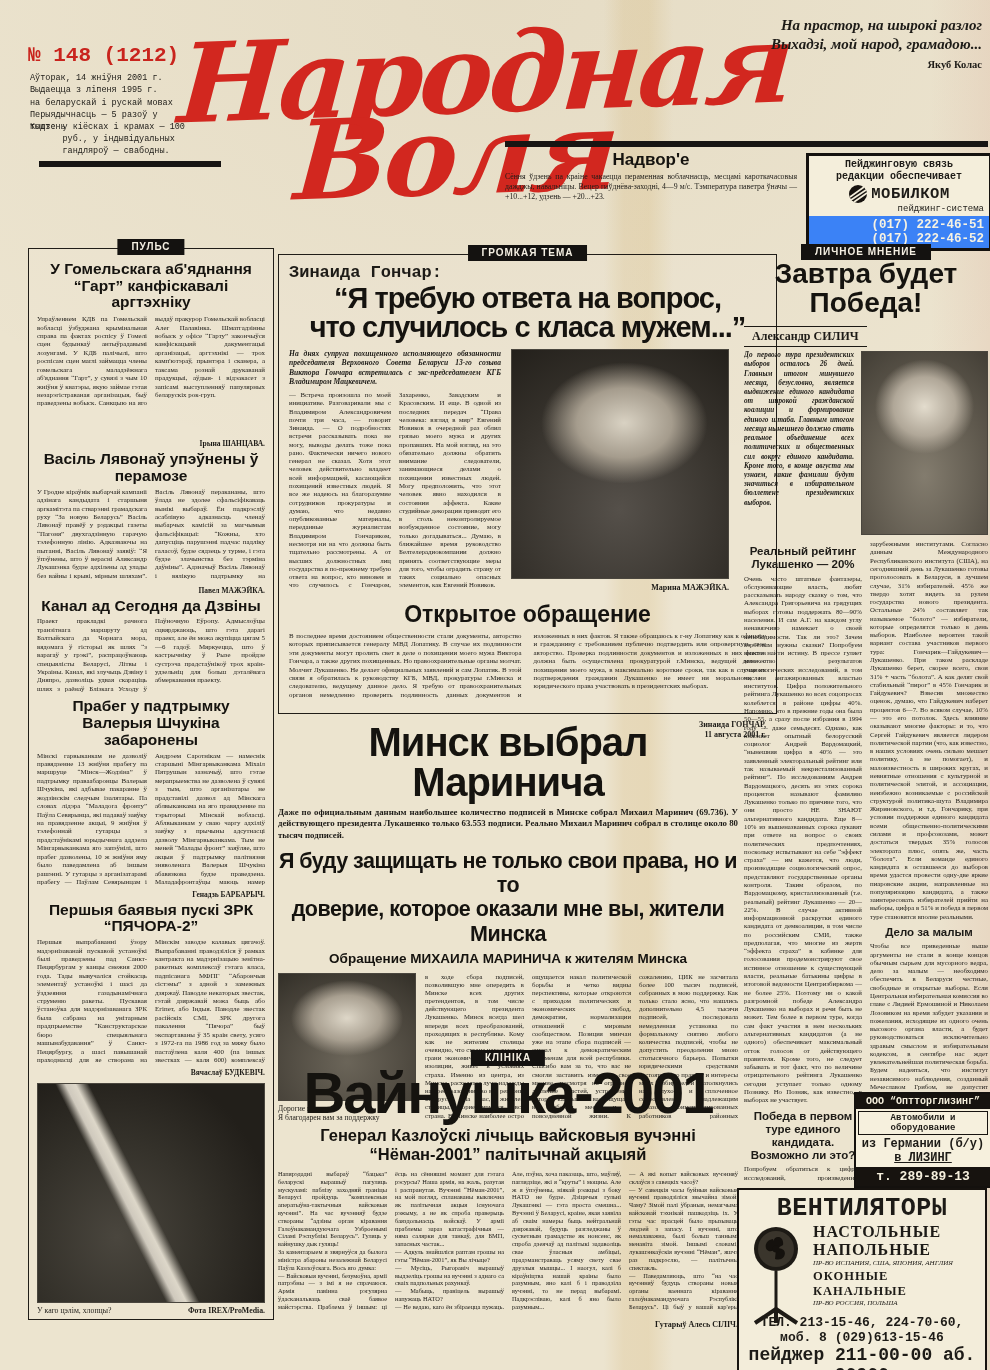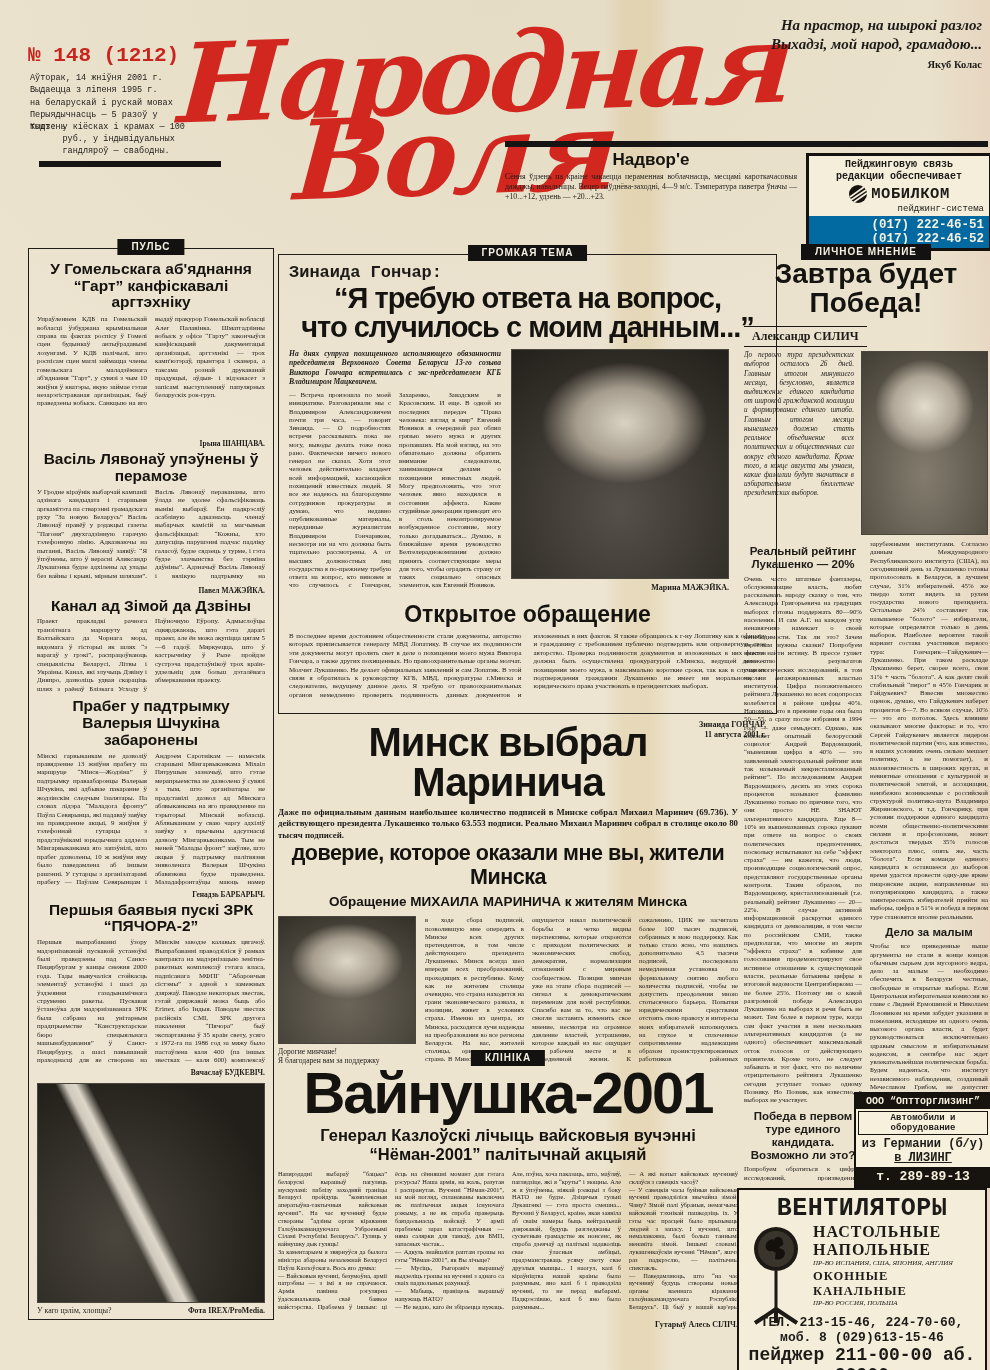--- a/index.html
+++ b/index.html
@@ -66,21 +66,21 @@
     <div class="sans" style="font-weight:700;font-size:10px;line-height:1.15;text-align:center;padding-top:3px;">Пейджинговую связь</div>
     <div class="sans" style="font-weight:700;font-size:10px;line-height:1.15;text-align:center;">редакции обеспечивает</div>
     <div style="display:flex;align-items:center;justify-content:center;gap:3px;margin-top:2px;">
       <svg width="20" height="20" viewBox="0 0 20 20">
           <circle cx="10" cy="10" r="9" fill="#17130f"></circle>
           <path d="M2 13 L16 3 M3 16 L18 6 M6 18 L19 9" stroke="#f4eedb" stroke-width="1.6"></path>
         </svg>
       <span class="sans" style="font-weight:800;font-size:15.5px;letter-spacing:.5px;">МОБИЛКОМ</span>
     </div>
     <div class="sans" style="font-size:9px;text-align:right;padding-right:5px;">пейджинг-система</div>
-    <div style="background:#0369a1;color:#f7f2e2;text-align:right;padding:2px 5px;margin-top:2px;">
+    <div style="background:#3b82f6;color:#f7f2e2;text-align:right;padding:2px 5px;margin-top:2px;">
       <div class="sans" style="font-weight:800;font-size:12.5px;">(017) 222-46-51</div>
       <div class="sans" style="font-weight:800;font-size:12.5px;">(017) 222-46-52</div>
     </div>
   </div>
 
   <div class="abs box" style="left:28px;top:248px;width:246px;height:1072px;padding:8px 8px 6px;box-sizing:border-box;">
     <div class="tag">ПУЛЬС</div>
 
     <div>
       <div class="hl" style="font-size:15.5px;line-height:1.08;margin:4px 0 4px;">У Гомельскага аб'яднання “Гарт” канфіскавалі аргтэхніку</div>
@@ -88,21 +88,21 @@
       <div class="byline">Ірына ШАНЦАВА.</div>
     </div>
 
     <div>
       <div class="hl" style="font-size:15.5px;line-height:1.08;margin:3px 0 3px;">Васіль Лявонаў упэўнены ў перамозе</div>
       <div class="body-t cols2" style="height:96px;">У Гродне кіраўнік выбарчай кампаніі адзінага кандыдата і старшыня аргкамітэта па стварэнні грамадскага руху “За новую Беларусь” Васіль Лявонаў правёў у рэдакцыі газеты “Пагоня” двухгадзінную гарачую тэлефонную лінію. Адказваючы на пытанні, Васіль Лявонаў заявіў: “Я ўпэўнены, што ў верасні Аляксандр Лукашэнка будзе адхілены ад улады без вайны і крыві, мірным шляхам”. Васіль Лявонаў перакананы, што ўлада не здолее сфальсіфікаваць вынікі выбараў. Ён падкрэсліў асаблівую адказнасць членаў выбарчых камісій за магчымыя фальсіфікацыі: “Кожны, хто дапусціць парушэнні падчас падліку галасоў, будзе сядзець у турме, і гэта будзе злачынства без тэрміна даўніны”. Адзначыў Васіль Лявонаў і вялікую падтрымку на Гродзеншчыне Сямёна Домаша, аднак заклікаў галасаваць за адзінага кандыдата Уладзіміра Ганчарыка: “Калі пачнем біцца кожны за свайго кандыдата, зноў прайграем, як у 1994 годзе”.</div>
       <div class="byline">Павел МАЖЭЙКА.</div>
     </div>
 
     <div>
-      <div class="hl" style="font-size:15.5px;line-height:1.08;margin:3px 0 3px;">Канал ад Зімой да Дзвіны</div>
+      <div class="hl" style="font-size:15.5px;line-height:1.08;margin:3px 0 3px;">Канал ад Сегодня да Дзвіны</div>
       <div class="body-t cols2" style="height:78px;">Праект пракладкі рачнога транзітнага маршруту ад Балтыйскага да Чорнага мора, вядомага ў гісторыі як шлях “з варагаў у грэкі”, распрацоўваюць спецыялісты Беларусі, Літвы і Украіны. Канал, які злучыць Дзвіну і Дняпро, дазволіць удвая скараціць шлях з раёнаў Блізкага Усходу ў Паўночную Еўропу. Адмыслоўцы сцвярджаюць, што гэта дарагі праект, але ён можа акупіцца цягам 5—6 гадоў. Мяркуецца, што ў кастрычніку ў Рызе пройдзе сустрэча прадстаўнікоў трох краін-удзельніц для больш дэталёвага абмеркавання праекту.</div>
     </div>
 
     <div>
       <div class="hl" style="font-size:15.5px;line-height:1.08;margin:3px 0 3px;">Прабег у падтрымку Валерыя Шчукіна забаронены</div>
       <div class="body-t cols2" style="height:136px;">Мінскі гарвыканкам не дазволіў правядзенне 13 жніўня прабегу па маршруце “Мінск—Жодзіна” ў падтрымку праваабаронцы Валерыя Шчукіна, які адбывае пакаранне ў жодзінскім следчым ізалятары. Па словах лідэра “Маладога фронту” Паўла Севярынца, які падаваў заяўку на правядзенне акцыі, 9 жніўня ў тэлефоннай гутарцы з прадстаўнікамі юрыдычнага аддзела Мінгарвыканкама яго запэўнілі, што прабег дазволены, 10 ж жніўня яму было паведамлена аб іншым рашэнні. У гутарцы з арганізатарамі прабегу — Паўлам Севярынцам і Андрэем Саротнікам — намеснік старшыні Мінгарвыканкама Міхаіл Пятрушын зазначыў, што гэтае мерапрыемства не дазволена ў сувязі з тым, што арганізатары не прадставілі дазвол ад Мінскага аблвыканкама на яго правядзенне па тэрыторыі Мінскай вобласці. Аблвыканкам у сваю чаргу адхіліў заяўку з прычыны адсутнасці дазволу Мінгарвыканкама. Тым не меней “Малады фронт” заяўляе, што акцыя ў падтрымку палітвязня зняволенага Валерыя Шчукіна абавязкова будзе праведзена. Маладафронтаўцы маюць намер перадаць у жодзінскі следчы ізалятар перадачу для Шчукіна.</div>
       <div class="byline">Генадзь БАРБАРЫЧ.</div>
     </div>
 
     <div>
@@ -117,21 +117,21 @@
     <div style="display:flex;justify-content:space-between;margin-top:3px;">
       <span style="font-size:7.8px;">У каго цэлім, хлопцы?</span>
       <span style="font-size:7.8px;font-weight:700;">Фота IREX/ProMedia.</span>
     </div>
   </div>
 
   <div class="abs box" style="left:278px;top:254px;width:499px;height:460px;padding:8px 10px;box-sizing:border-box;">
     <div class="tag">ГРОМКАЯ ТЕМА</div>
     <div class="sans" style="font-weight:800;font-size:17px;">Зинаида Гончар:</div>
     <div class="hl" style="font-size:29px;line-height:1.0;letter-spacing:-1px;margin-top:2px;">“Я требую ответа на вопрос,</div>
-    <div class="hl" style="font-size:29px;line-height:1.0;letter-spacing:-1px;">что случилось с моим данным...”</div>
+    <div class="hl" style="font-size:29px;line-height:1.0;letter-spacing:-1px;">что случилось с класа мужем...”</div>
     <div style="display:flex;gap:10px;margin-top:7px;">
       <div style="width:212px;">
         <div style="font-style:italic;font-weight:700;font-size:7.6px;line-height:1.25;text-align:justify;">На днях супруга похищенного исполняющего обязанности председателя Верховного Совета Беларуси 13-го созыва Виктора Гончара встретилась с экс-председателем КГБ Владимиром Мацкевичем.</div>
         <div class="body-t cols2" style="height:206px;margin-top:4px;font-size:6.8px;">— Встреча произошла по моей инициативе. Разговаривали мы с Владимиром Александровичем почти три часа, — говорит Зинаида. — О подробностях встречи рассказывать пока не могу, выводы делать тоже пока рано. Фактически ничего нового генерал не сказал. Хотя этот человек действительно владеет всей информацией, касающейся похищений известных людей. Я все же надеюсь на благоразумие сотрудников прокуратуры и думаю, что недавно опубликованные материалы, переданные журналистам Владимиром Гончариком, несмотря ни на что должны быть тщательно рассмотрены. А от высших должностных лиц государства я по-прежнему требую ответа на вопрос, кто виновен и что случилось с Гончаром, Захаренко, Завадским и Красовским. И еще. В одной из последних передач “Права человека: взгляд в мир” Евгений Новиков в очередной раз облил грязью моего мужа и других пропавших. На мой взгляд, на это обязательно должны обратить внимание следователи, занимающиеся делами о похищении известных людей. Могу предположить, что этот человек явно находился в состоянии аффекта. Какие студийные декорации приводят его в столь неконтролируемое возбужденное состояние, могу только догадываться... Думаю, в ближайшее время руководство Белтелерадиокомпании должно принять соответствующие меры для того, чтобы оградить страну от таких социально опасных элементов, как Евгений Новиков.</div>
       </div>
       <div style="width:218px;">
         <div class="ph" style="height:228px;background:
             radial-gradient(55% 38% at 52% 32%, #d9d2c3 0%, #a59c8d 40%, rgba(0,0,0,0) 70%),
             radial-gradient(90% 90% at 50% 70%, #55504a 0%, #35312b 60%, #211e19 100%);"></div>
         <div class="byline" style="font-size:8px;margin-top:4px;">Марина МАЖЭЙКА.</div>
@@ -141,20 +141,21 @@
     <div class="body-t cols2" style="height:88px;margin-top:4px;column-gap:12px;">В последнее время достоянием общественности стали документы, авторство которых приписывается генералу МВД Лопатику. В случае их подлинности эти документы могут пролить свет в деле о похищении моего мужа Виктора Гончара, а также других похищенных. Но правоохранительные органы молчат. Молчит Лукашенко. Не делает официальных заявлений и сам Лопатик. В этой связи я обратилась к руководству КГБ, МВД, прокуратуры г.Минска и следователю, ведущему данное дело. Я требую от правоохранительных органов немедленно проверить подлинность данных документов и изложенных в них фактов. Я также обращаюсь к г-ну Лопатику как к офицеру и гражданину с требованием публично подтвердить или опровергнуть свое авторство. Проверка подлинности документов и изложенных в них фактов должна быть осуществлена прокуратурой г.Минска, ведущей дело о похищении моего мужа, в максимально короткие сроки, так как в случае их подтверждения гражданин Лукашенко не имеет ни морального, ни юридического права участвовать в президентских выборах.</div>
     <div style="text-align:right;font-weight:700;font-size:8px;line-height:1.3;">
       <div>Зинаида ГОНЧАР,</div>
       <div>11 августа 2001 г.</div>
     </div>
   </div>
 
   <div class="abs" style="left:278px;top:722px;width:460px;">
     <div class="hl" style="font-size:40px;line-height:1.0;letter-spacing:-1px;">Минск выбрал Маринича</div>
     <div style="font-weight:700;font-size:8.8px;line-height:1.3;text-align:justify;margin-top:5px;">Даже по официальным данным наибольшее количество подписей в Минске собрал Михаил Маринич (69.736). У действующего президента Лукашенко только 63.553 подписи. Реально Михаил Маринич собрал в столице около 80 тысяч подписей.</div>
+    <div class="hl" style="font-size:21.5px;line-height:1.12;letter-spacing:-0.5px;margin-top:8px;">Я буду защищать не только свои права, но и то</div>
     <div class="hl" style="font-size:21.5px;line-height:1.12;letter-spacing:-0.5px;">доверие, которое оказали мне вы, жители Минска</div>
     <div class="hl" style="font-size:13.5px;margin-top:5px;">Обращение МИХАИЛА МАРИНИЧА к жителям Минска</div>
     <div style="display:flex;gap:9px;margin-top:7px;">
       <div style="width:138px;">
         <div class="ph" style="height:126px;background:
             radial-gradient(55% 40% at 50% 35%, #ded7c8 0%, #a89f90 45%, rgba(0,0,0,0) 75%),
             radial-gradient(95% 95% at 50% 70%, #6b6559 0%, #49443b 60%, #2c2922 100%);"></div>
         <div style="font-size:7.6px;margin-top:3px;">Дорогие минчане!</div>
         <div style="font-size:7.6px;">Я благодарен вам за поддержку</div>
       </div>
@@ -181,21 +182,21 @@
 — Дык навошта Лукашэнку ладзіць гэтыя гульні ў вайнушку?
 — Гэта ж відавочна! Лукашэнка проста спужаўся. Ён баіцца нявыгадных для сабе вынікаў прэзідэнцкіх выбараў.</div>
     <div class="byline" style="font-size:8px;">Гутарыў Алесь СІЛІЧ.</div>
   </div>
 
   <div class="abs" style="left:744px;top:254px;width:244px;">
     <div class="tag">ЛИЧНОЕ МНЕНИЕ</div>
     <div class="hl" style="font-size:28px;line-height:1.02;margin-top:6px;">Завтра будет</div>
     <div class="hl" style="font-size:28px;line-height:1.02;">Победа!</div>
     <div style="display:inline-block;border-top:1.6px solid #1c1914;border-bottom:1.6px solid #1c1914;font-weight:700;font-size:12px;padding:2px 8px;margin:9px 0 4px;">Александр СИЛИЧ</div>
-    <div style="display:flex;gap:7px;">
+    <div style="display:flex;gap:7px;font-weight:bold;">
       <div style="width:110px;font-style:italic;font-size:7.2px;line-height:1.28;text-align:justify;overflow:hidden;height:182px;">До первого тура президентских выборов осталось 26 дней. Главным итогом минувшего месяца, безусловно, является выдвижение единого кандидата от широкой гражданской коалиции и формирование единого штаба. Главным итогом месяца нынешнего должно стать реальное объединение всех политических и общественных сил вокруг единого кандидата. Кроме того, в конце августа мы узнаем, какие фамилии будут значиться в избирательном бюллетене президентских выборов.</div>
       <div class="ph" style="width:125px;height:182px;background:
           radial-gradient(55% 36% at 50% 30%, #e3dccd 0%, #b0a798 45%, rgba(0,0,0,0) 72%),
           radial-gradient(95% 95% at 50% 68%, #837c6e 0%, #5c564b 55%, #3a362e 100%);"></div>
     </div>
     <div class="cols2" style="height:642px;margin-top:5px;font-size:6.8px;line-height:1.22;text-align:justify;overflow:hidden;column-gap:8px;">
       <div class="op-h">Реальный рейтинг Лукашенко — 20%</div>
       <div>Очень часто штатные фантазеры, обслуживающие власть, любят рассказывать народу сказку о том, что Александра Григорьевича на грядущих выборах готовы поддержать 80—90% населения. И сам А.Г. на каждом углу ненавязчиво намекает о своей непобедимости. Так ли это? Зачем взрослым нужны сказки? Попробуем вместе найти истину. В прессе гуляет множество результатов социологических исследований, в том числе ангажированных властью институтов. Цифра положительного рейтинга Лукашенко во всех соцопросах колеблется в районе цифры 40%. Напомню, что в прежние годы она была 50—55, а сразу после избрания в 1994 году — даже семьдесят. Однако, как поясняет опытный белорусский социолог Андрей Вардомацкий, “нынешняя цифра в 40% — это заявленный электоральный рейтинг или так называемый некристализованный рейтинг”. По исследованиям Андрея Вардомацкого, десять из этих сорока процентов называют фамилию Лукашенко только по причине того, что они просто НЕ ЗНАЮТ альтернативного кандидата. Еще 8—10% из вышеназванных сорока лукавят при ответе на вопрос о своих политических предпочтениях, поскольку испытывают на себе “эффект страха” — им кажется, что люди, производящие социологический опрос, представляют государственные органы контроля. Таким образом, по Вардомацкому, кристаллизованный (т.е. реальный) рейтинг Лукашенко — 20—22%. В случае активной информационной раскрутки единого кандидата от демкоалиции, в том числе по российским СМИ, также предполагая, что многие из жертв “эффекта страха” в кабинке для голосования продемонстрируют свое истинное отношение к существующей власти, реальные батькины цифры в итоговой ведомости Центризбиркома — не более 25%. Поэтому ни о какой разгромной победе Александра Лукашенко на выборах и речи быть не может. Тем более в первом туре, когда сам факт участия в нем нескольких альтернативных кандидатов (а не одного) обеспечивает максимальный отток голосов от действующего правителя. Кроме того, не следует забывать и тот факт, что по величине отрицательного рейтинга Лукашенко сегодня уступает только одному Позняку. Но Позняк, как известно, в выборах не участвует.</div>
       <div class="op-h">Победа в первом туре единого кандидата. Возможно ли это?</div>
       <div>Попробуем обратиться к цифрам исследований, произведенных зарубежными институтами. Согласно данным Международного Республиканского института (США), на сегодняшний день за Лукашенко готовы проголосовать в Беларуси, в лучшем случае, 31% избирателей. 45% же твердо хотят видеть за рулем государства нового президента. Остальные 24% составляет так называемое “болото” — избиратели, которые определятся только в день выборов. Наиболее вероятен такой вариант состава участников первого тура: Гончарик—Гайдукевич—Лукашенко. При таком раскладе Лукашенко берет, скорее всего, свои 31% + часть “болота”. А как делят свой стабильный “пирог” в 45% Гончарик и Гайдукевич? Взвесив множество оценок, думаю, что Гайдукевич наберет процентов 6—7. Во всяком случае, 10% — это его потолок. Здесь влияние оказывают многие факторы: и то, что Сергей Гайдукевич является лидером политической партии (что, как известно, в наших условиях очень сильно мешает политику, а не помогает), и малоизвестность в широких кругах, и невнятные отношения с культурной и политической элитой, и ассоциации, неизбежно возникаемые с российской структурой политика-шута Владимира Жириновского, и т.д. Гончарику, при условии поддержки единого кандидата всеми общественно-политическими силами и профсоюзами, может достаться твердых 35% голосов электората плюс, опять же, часть “болота”. Если команде единого кандидата в оставшееся до выборов время удастся провести одну-две яркие пиаровские акции, направленные на популяризацию кандидата, а также заинтересовать избирателей прийти на выборы, цифра в 51% и победа в первом туре становятся вполне реальными.</div>

